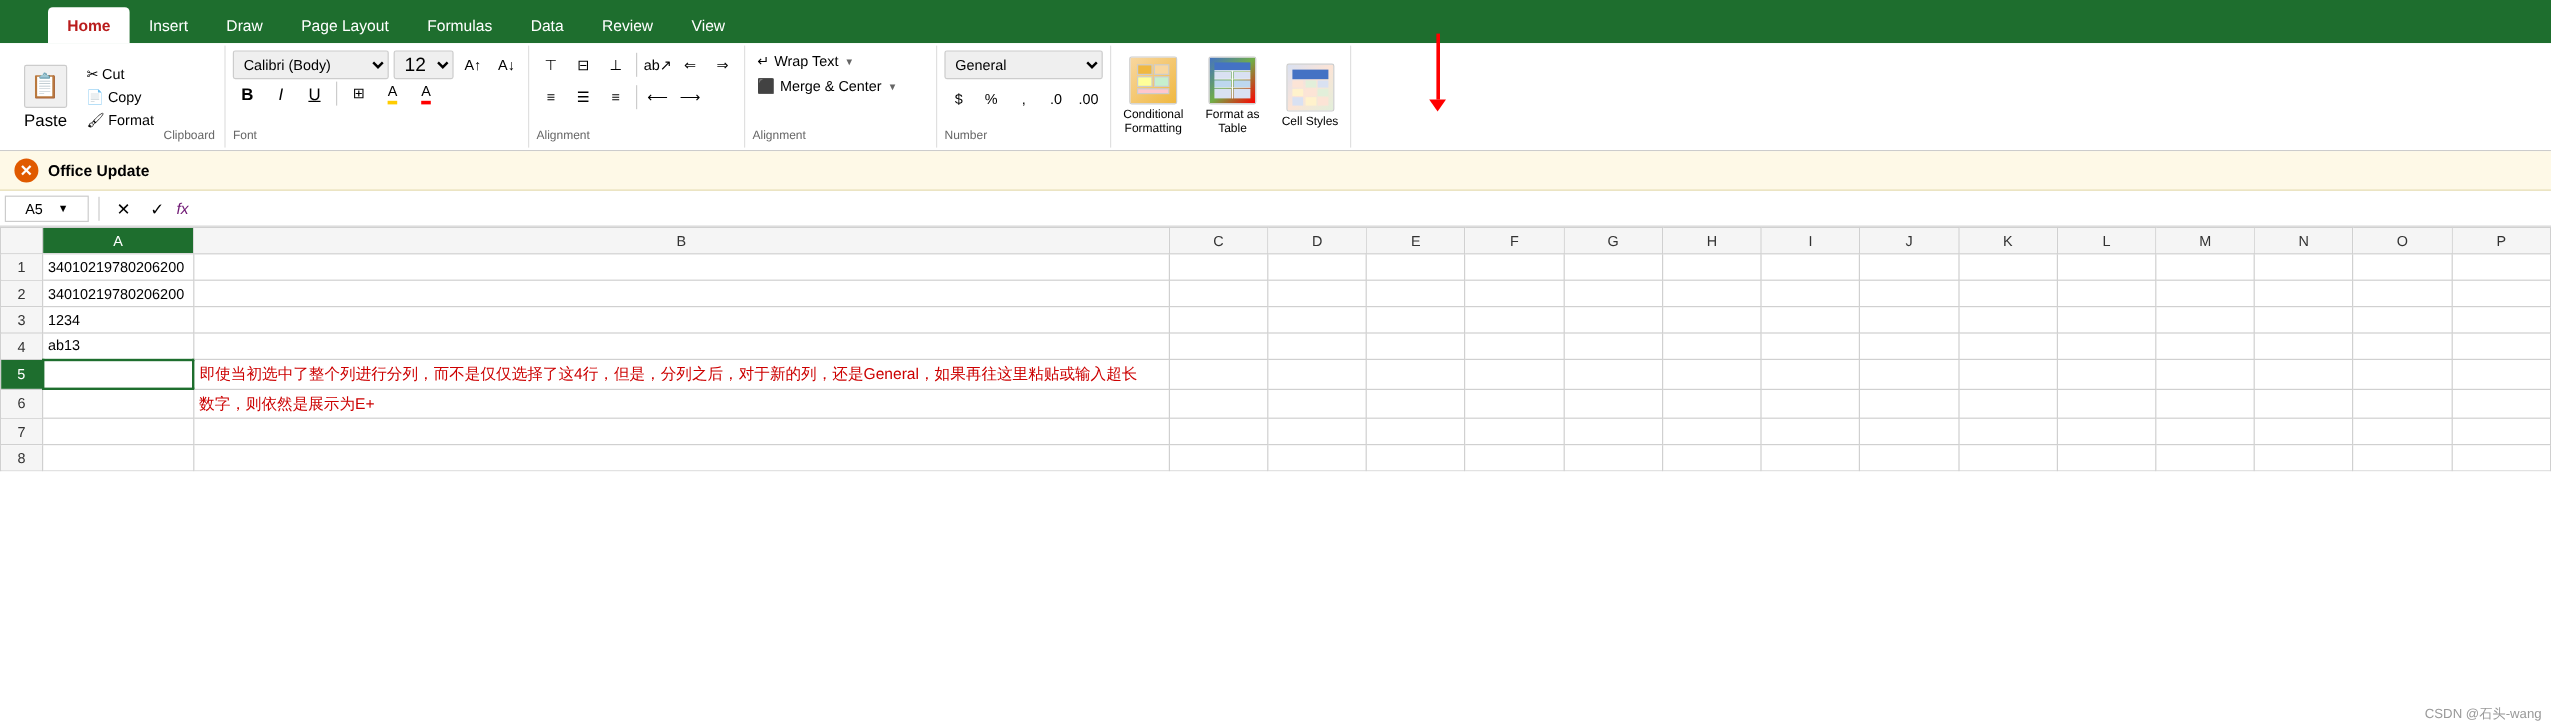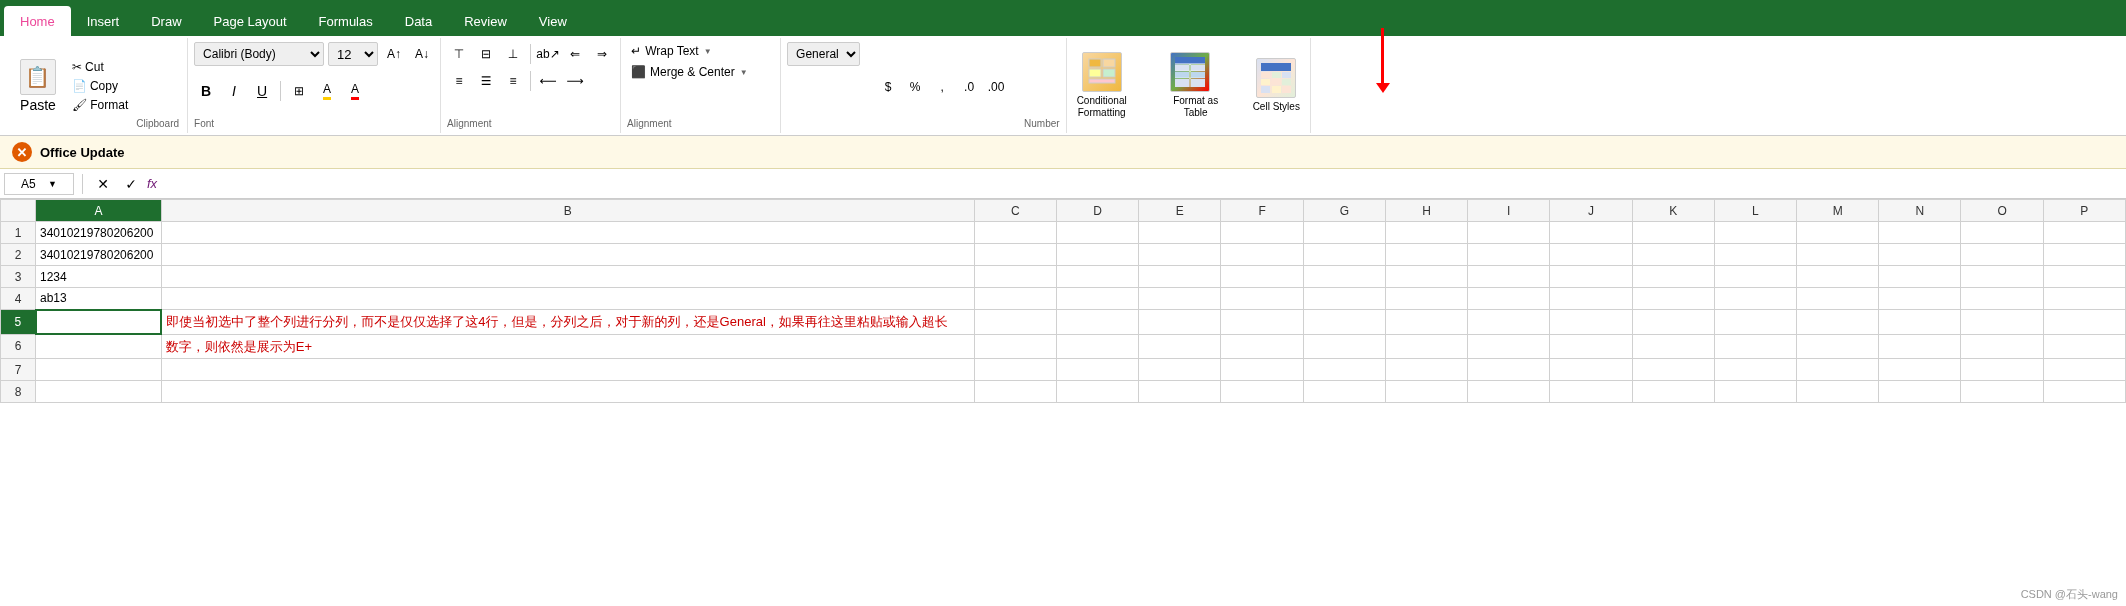--- a/index.html
+++ b/index.html
@@ -18,22 +18,23 @@
       color: #fff;
       cursor: pointer;
       font-size: 13px;
       border-radius: 4px 4px 0 0;
       height: 30px;
       display: flex;
       align-items: center;
     }
     .tab.active {
       background: #fff;
-      color: #ec4899;
-      font-weight: normal;
+      color: #b91c1c;
+      font-weight: bold;
+      margin-left: 36px;
     }
 
     
     .ribbon {
       background: #fff;
       border-bottom: 1px solid #ccc;
       display: flex;
       align-items: stretch;
       padding: 2px 4px;
       min-height: 90px;
@@ -88,42 +89,42 @@
       font-size: 12px;
       white-space: nowrap;
     }
 
     
     .font-group {
       padding: 4px 6px;
       border-right: 1px solid #e0e0e0;
       display: flex;
       flex-direction: column;
-      gap: 13px;
+      gap: 0;
       min-width: 200px;
     }
     .font-row1, .font-row2 {
       display: flex;
       align-items: center;
       gap: 4px;
     }
     .font-select {
       border: 1px solid #ccc;
       border-radius: 2px;
       padding: 2px 4px;
       font-size: 12px;
       width: 130px;
       height: 24px;
       cursor: pointer;
     }
     .size-select {
       border: 1px solid #ccc;
       border-radius: 2px;
       padding: 2px 4px;
-      font-size: 13px;
+      font-size: 16px;
       width: 50px;
       height: 24px;
       cursor: pointer;
     }
     .icon-btn {
       width: 24px;
       height: 24px;
       border: none;
       background: transparent;
       cursor: pointer;
@@ -172,42 +173,42 @@
       border: none;
       background: transparent;
       width: 100%;
     }
 
     
     .number-group {
       padding: 4px 6px;
       border-right: 1px solid #e0e0e0;
       display: flex;
-      flex-direction: row;
-      gap: 16px;
+      flex-direction: column;
+      gap: 3px;
       min-width: 120px;
     }
     .number-format-select {
       border: 1px solid #ccc;
       border-radius: 2px;
       padding: 2px 4px;
       font-size: 12px;
       width: 100%;
       height: 24px;
       cursor: pointer;
     }
 
     
     .styles-group {
       padding: 4px 6px;
       border-right: 1px solid #e0e0e0;
       display: flex;
       flex-direction: row;
       align-items: center;
-      gap: 24px;
+      gap: 8px;
     }
     .style-item {
       display: flex;
       flex-direction: column;
       align-items: center;
       cursor: pointer;
       padding: 4px;
       border-radius: 3px;
       font-size: 11px;
       gap: 3px;
@@ -560,21 +561,21 @@
           <rect x="1" y="16" width="14" height="6" fill="#bdd7ee"></rect>
           <rect x="17" y="16" width="14" height="6" fill="#bdd7ee"></rect>
           <rect x="1" y="23" width="14" height="8" fill="#d9e1f2"></rect>
           <rect x="17" y="23" width="14" height="8" fill="#d9e1f2"></rect>
           <line x1="16" y1="8" x2="16" y2="31" stroke="#fff" stroke-width="1"></line>
           <line x1="1" y1="8" x2="31" y2="8" stroke="#fff" stroke-width="1"></line>
           <line x1="1" y1="15" x2="31" y2="15" stroke="#fff" stroke-width="0.5"></line>
           <line x1="1" y1="22" x2="31" y2="22" stroke="#fff" stroke-width="0.5"></line>
         </svg>
       </div>
-      <span style="font-size:10px;text-align:center;max-width:50px;white-space:normal;line-height:1.2;margin-left:12px;">Format as Table</span>
+      <span style="font-size:10px;text-align:center;max-width:50px;white-space:normal;line-height:1.2;">Format as Table</span>
     </div>
     <div class="style-item">
       <div class="cell-styles-icon">
         <svg width="32" height="32" viewBox="0 0 32 32">
           <rect x="1" y="1" width="30" height="8" fill="#4472c4"></rect>
           <rect x="1" y="10" width="9" height="6" fill="#fce4d6"></rect>
           <rect x="12" y="10" width="9" height="6" fill="#e2efda"></rect>
           <rect x="22" y="10" width="9" height="6" fill="#d9e1f2"></rect>
           <rect x="1" y="17" width="9" height="6" fill="#fff2cc"></rect>
           <rect x="12" y="17" width="9" height="6" fill="#fce4d6"></rect>

